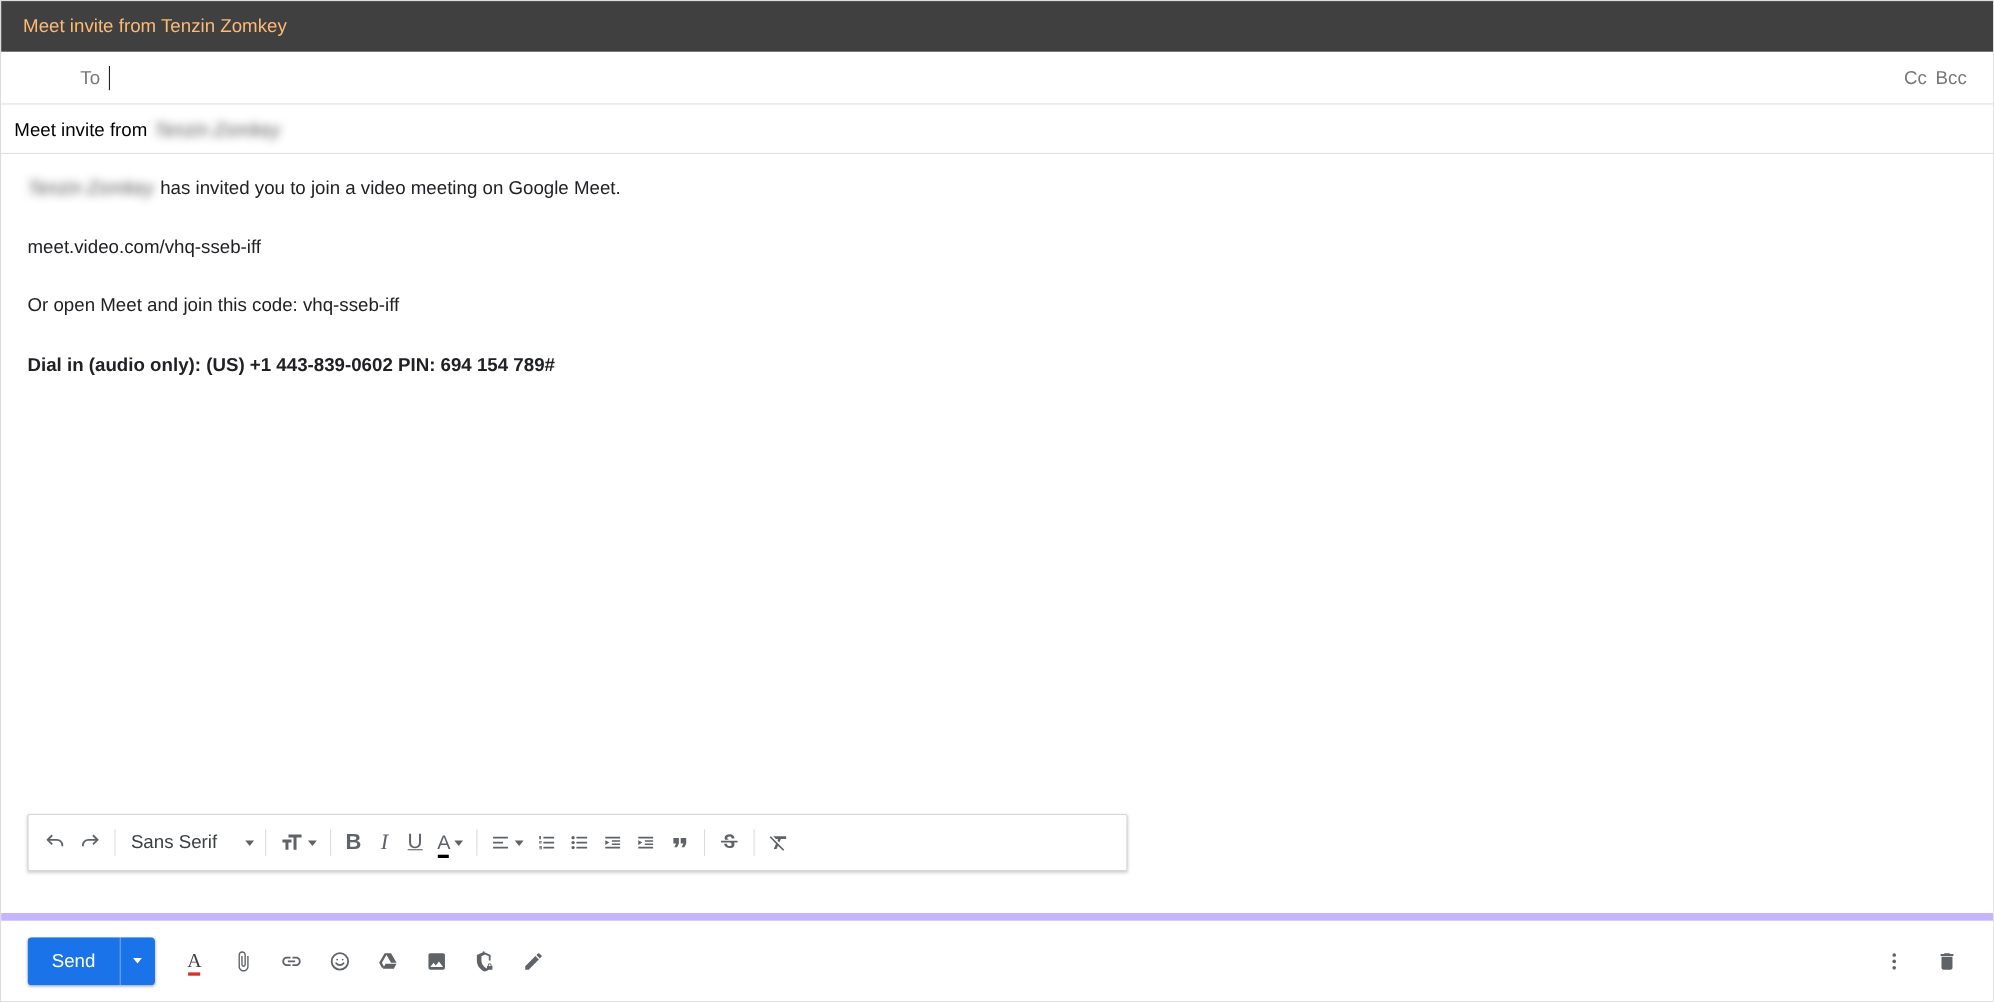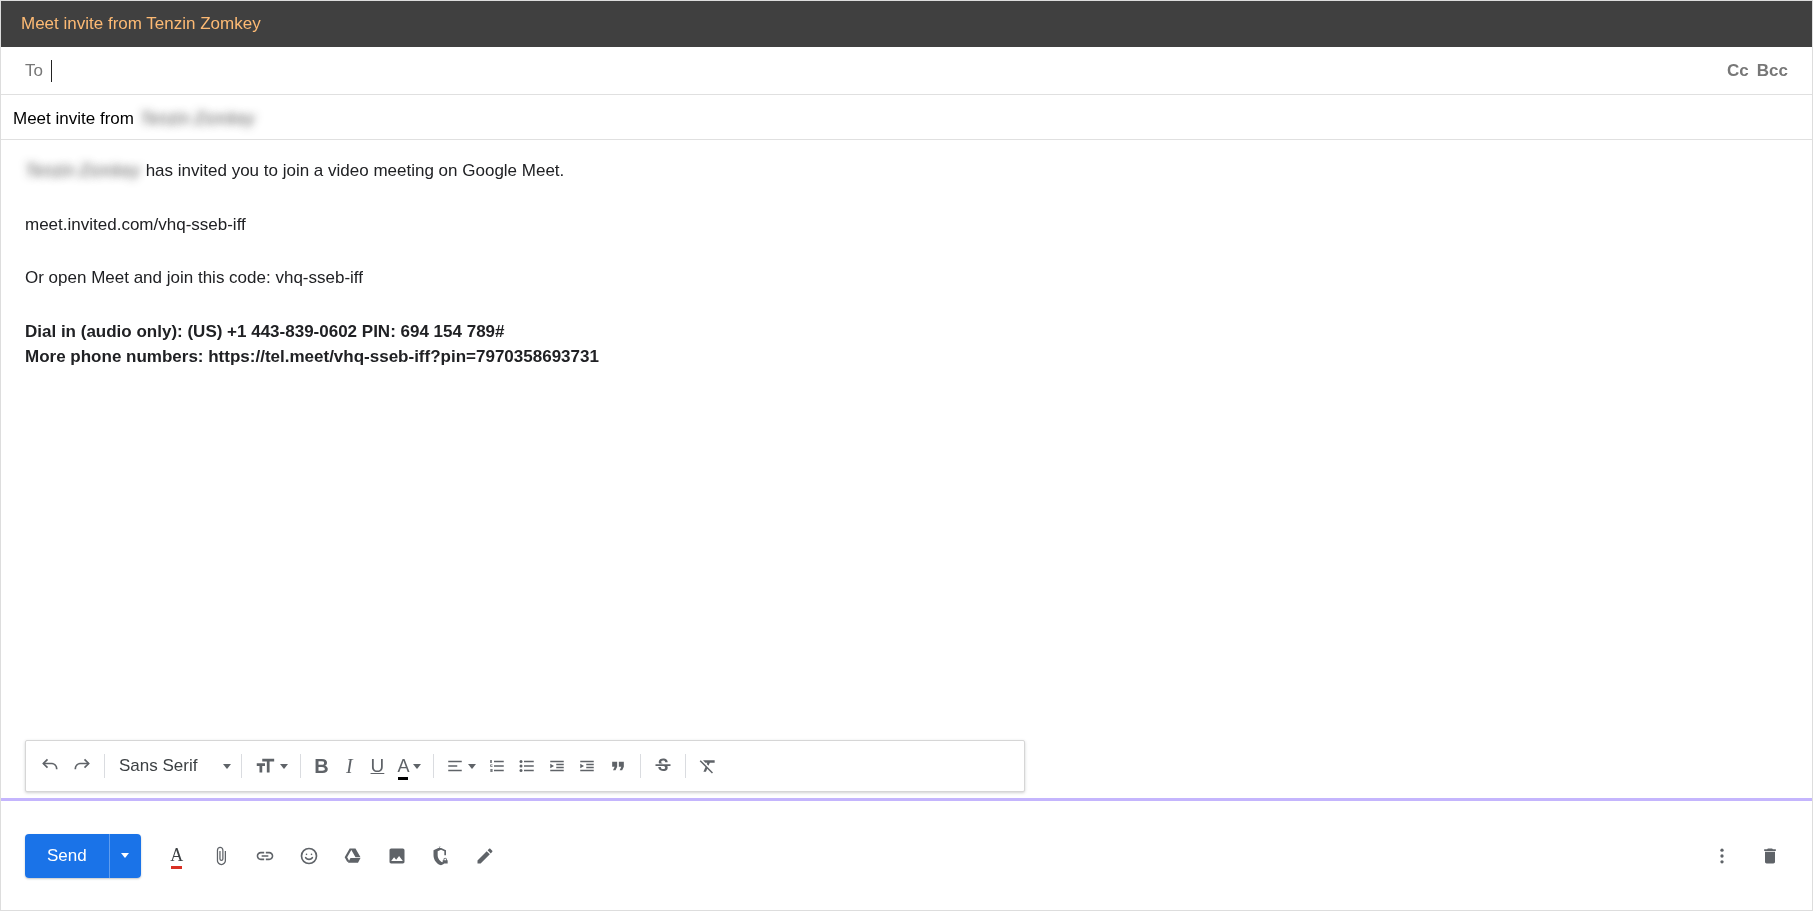--- a/index.html
+++ b/index.html
@@ -1,36 +1,36 @@
 <!DOCTYPE html>
 <html><head>
 <meta charset="utf-8">
 <style>
   html,body{margin:0;padding:0;height:100%;font-family:Arial,Helvetica,sans-serif;background:#fff;color:#000;}
   *{box-sizing:border-box;}
   .window{width:1813px;height:911px;position:relative;background:#fff;border:1px solid #ddd;overflow:hidden;}
   .titlebar{background:#404040;color:#fdba74;font-size:17px;padding:10px 20px;height:46px;display:flex;align-items:center;}
   .to-row{display:flex;align-items:center;padding:0 24px;height:48px;border-bottom:1px solid #e0e0e0;}
-  .to-label{color:#777;font-size:17px;margin-right:6px;}
+  .to-label{color:#777;font-size:17px;margin-right:6px;margin-left:48px;}
   .to-input{flex:1;border:none;outline:none;font-size:17px;height:28px;}
   .to-cursor{width:1px;height:22px;background:#222;margin-left:2px;}
-  .ccbcc{color:#777;font-size:17px;display:flex;gap:8px;font-weight:bold;}
+  .ccbcc{color:#777;font-size:17px;display:flex;gap:8px;}
   .ccbcc span{cursor:pointer;}
   .subject-row{padding:14px 24px 10px 12px;border-bottom:1px solid #e0e0e0;font-size:17px;display:flex;align-items:center;gap:6px;}
   .blur{color:transparent;text-shadow:0 0 8px rgba(60,60,60,0.9);user-select:none;font-style:italic;}
   .body-area{padding:18px 24px 0 24px;font-size:17px;line-height:1.5;color:#202124;height:560px;overflow:auto;}
   .body-area p{margin:0 0 28px 0;}
   .body-area p.tight{margin:0;font-weight:bold;}
   .body-line1{display:flex;gap:6px;}
   .toolbar{position:absolute;left:24px;bottom:118px;width:1000px;height:52px;background:#fff;border:1px solid #d6d6d6;border-radius:2px;box-shadow:0 1px 3px rgba(60,64,67,.24);display:flex;align-items:center;padding:0 8px;}
   .tb-btn{min-width:28px;height:36px;display:flex;align-items:center;justify-content:center;color:#5f6368;cursor:pointer;border-radius:4px;padding:0 6px;}
   .tb-sep{width:1px;height:24px;background:#dadce0;margin:0 6px;}
   .font-select{display:flex;align-items:center;gap:26px;color:#3c4043;font-size:17px;padding:0 4px 0 8px;cursor:pointer;}
   .caret{width:0;height:0;border-left:4px solid transparent;border-right:4px solid transparent;border-top:5px solid #5f6368;}
-  .bottom-bar{position:absolute;left:0;right:0;bottom:0;height:112px;border-top:3px solid #c4b5fd;display:flex;align-items:center;padding:0 24px;justify-content:space-between;}
+  .bottom-bar{position:absolute;left:0;right:0;bottom:0;height:80px;border-top:7px solid #c4b5fd;display:flex;align-items:center;padding:0 24px;justify-content:space-between;}
   .send-group{display:flex;box-shadow:0 1px 2px rgba(60,64,67,.3);border-radius:4px;overflow:hidden;}
   .send-main{background:#1a73e8;color:#fff;font-size:17px;font-weight:500;border:none;padding:0 22px;height:44px;cursor:pointer;}
   .send-drop{background:#1a73e8;color:#fff;width:32px;height:44px;display:flex;align-items:center;justify-content:center;cursor:pointer;border-left:1px solid rgba(255,255,255,.3);}
   .send-drop .caret{border-top-color:#fff;}
   .bottom-icons{display:flex;align-items:center;gap:8px;margin-left:18px;}
   .b-icon{width:36px;height:36px;display:flex;align-items:center;justify-content:center;color:#5f6368;cursor:pointer;border-radius:50%;}
   .right-icons{margin-left:auto;display:flex;align-items:center;gap:12px;}
   svg{display:block;}
   .underline-A{position:relative;display:inline-block;}
   .underline-A::after{content:"";position:absolute;left:1px;right:1px;bottom:-3px;height:3px;background:#000;}
@@ -58,24 +58,23 @@
   <div class="subject-row">
     <span>Meet invite from</span>
     <span class="blur">Tenzin Zomkey</span>
   </div>
 
   <div class="body-area">
     <p class="body-line1">
       <span class="blur">Tenzin Zomkey</span>
       <span>has invited you to join a video meeting on Google Meet.</span>
     </p>
-    <p>meet.invited.com/vhq-sseb-iff</p>
+    <p>meet.video.com/vhq-sseb-iff</p>
     <p>Or open Meet and join this code: vhq-sseb-iff</p>
     <p class="tight">Dial in (audio only): (US) +1 443-839-0602 PIN: 694 154 789#</p>
-    <p class="tight">More phone numbers: https://tel.meet/vhq-sseb-iff?pin=7970358693731</p>
   </div>
 
   <div class="toolbar">
     <div class="tb-btn">
       <svg width="20" height="20" viewBox="0 0 24 24" fill="none" stroke="#5f6368" stroke-width="2">
           <path d="M9 14L4 9l5-5"></path>
           <path d="M4 9h10a6 6 0 016 6v1"></path>
         </svg>
     </div>
     <div class="tb-btn">

